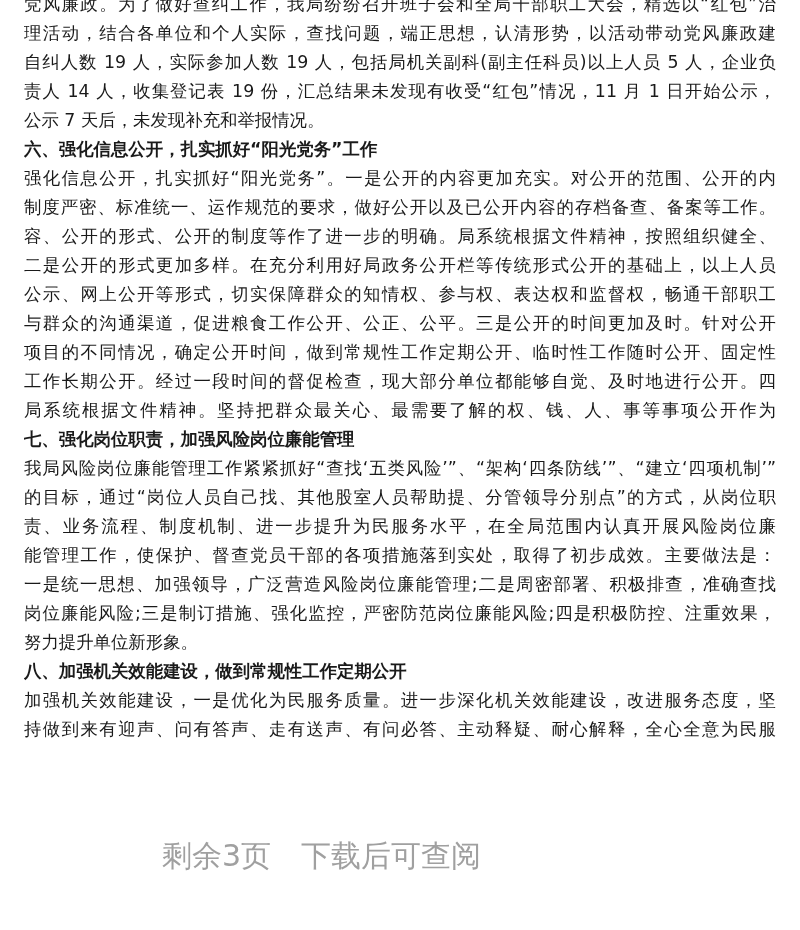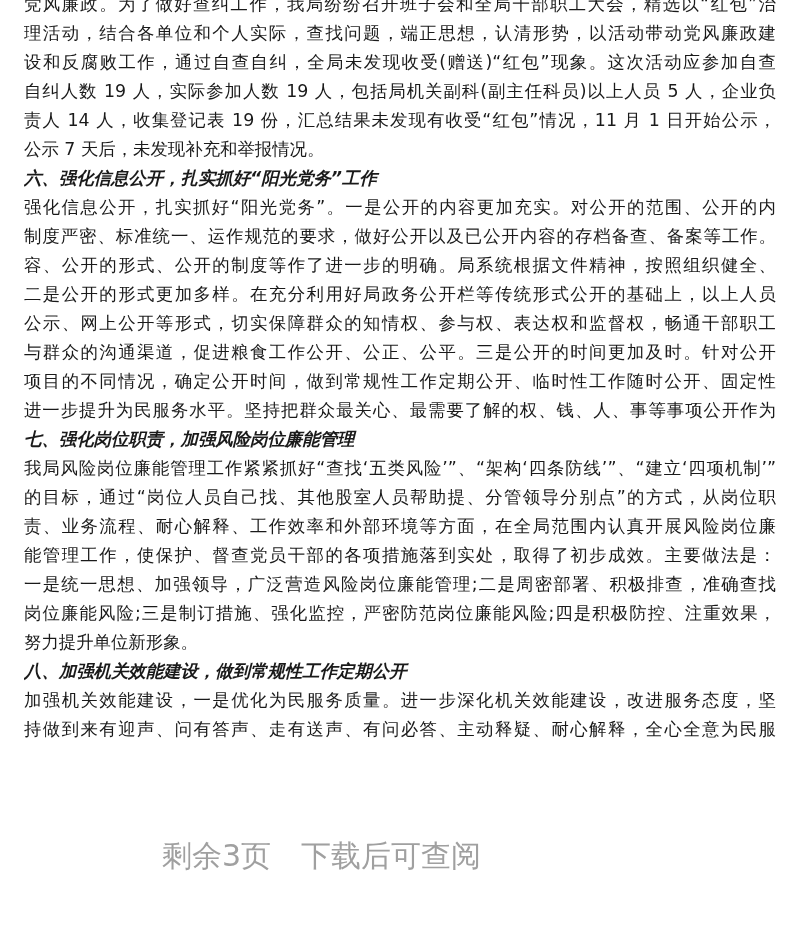--- a/index.html
+++ b/index.html
@@ -34,21 +34,20 @@
       letter-spacing: 0px;
     }
     .line.just {
       text-align: justify;
       text-align-last: justify;
     }
     .heading {
       font-weight: bold;
       text-align: left;
       text-align-last: left;
-      font-style: italic;
     }
     .last {
       text-align: left;
       text-align-last: left;
     }
     .footer {
       position: absolute;
       left: 0;
       top: 836px;
       width: 643px;
@@ -63,37 +62,37 @@
       width: 30px;
     }
   </style>
 </head>
 <body>
 
 <div class="page">
   <div class="doc" id="doc">
     <div class="line just">党风廉政。为了做好查纠工作，我局纷纷召开班子会和全局干部职工大会，精选以“红包”治</div>
     <div class="line just">理活动，结合各单位和个人实际，查找问题，端正思想，认清形势，以活动带动党风廉政建</div>
-    <div class="line just">设和反腐败工作，通过自查自纠，全局未发现收受(赠送)“红包”现象。这次活动应参加自查</div>
     <div class="line just">自纠人数 19 人，实际参加人数 19 人，包括局机关副科(副主任科员)以上人员 5 人，企业负</div>
     <div class="line just">责人 14 人，收集登记表 19 份，汇总结果未发现有收受“红包”情况，11 月 1 日开始公示，</div>
     <div class="line last">公示 7 天后，未发现补充和举报情况。</div>
     <div class="line heading">六、强化信息公开，扎实抓好“阳光党务”工作</div>
     <div class="line just">强化信息公开，扎实抓好“阳光党务”。一是公开的内容更加充实。对公开的范围、公开的内</div>
     <div class="line just">制度严密、标准统一、运作规范的要求，做好公开以及已公开内容的存档备查、备案等工作。</div>
     <div class="line just">容、公开的形式、公开的制度等作了进一步的明确。局系统根据文件精神，按照组织健全、</div>
     <div class="line just">二是公开的形式更加多样。在充分利用好局政务公开栏等传统形式公开的基础上，以上人员</div>
     <div class="line just">公示、网上公开等形式，切实保障群众的知情权、参与权、表达权和监督权，畅通干部职工</div>
     <div class="line just">与群众的沟通渠道，促进粮食工作公开、公正、公平。三是公开的时间更加及时。针对公开</div>
     <div class="line just">项目的不同情况，确定公开时间，做到常规性工作定期公开、临时性工作随时公开、固定性</div>
-    <div class="line just">进一步提升为民服务水平。坚持把群众最关心、最需要了解的权、钱、人、事等事项公开作为</div>
+    <div class="line just">工作长期公开。经过一段时间的督促检查，现大部分单位都能够自觉、及时地进行公开。四</div>
+    <div class="line just">局系统根据文件精神。坚持把群众最关心、最需要了解的权、钱、人、事等事项公开作为</div>
     <div class="line heading">七、强化岗位职责，加强风险岗位廉能管理</div>
     <div class="line just">我局风险岗位廉能管理工作紧紧抓好“查找‘五类风险’”、“架构‘四条防线’”、“建立‘四项机制’”</div>
     <div class="line just">的目标，通过“岗位人员自己找、其他股室人员帮助提、分管领导分别点”的方式，从岗位职</div>
-    <div class="line just">责、业务流程、耐心解释、工作效率和外部环境等方面，在全局范围内认真开展风险岗位廉</div>
+    <div class="line just">责、业务流程、制度机制、进一步提升为民服务水平，在全局范围内认真开展风险岗位廉</div>
     <div class="line just">能管理工作，使保护、督查党员干部的各项措施落到实处，取得了初步成效。主要做法是：</div>
     <div class="line just">一是统一思想、加强领导，广泛营造风险岗位廉能管理;二是周密部署、积极排查，准确查找</div>
     <div class="line just">岗位廉能风险;三是制订措施、强化监控，严密防范岗位廉能风险;四是积极防控、注重效果，</div>
     <div class="line last">努力提升单位新形象。</div>
     <div class="line heading">八、加强机关效能建设，做到常规性工作定期公开</div>
     <div class="line just">加强机关效能建设，一是优化为民服务质量。进一步深化机关效能建设，改进服务态度，坚</div>
     <div class="line just">持做到来有迎声、问有答声、走有送声、有问必答、主动释疑、耐心解释，全心全意为民服</div>
   </div>
 </div>
 

